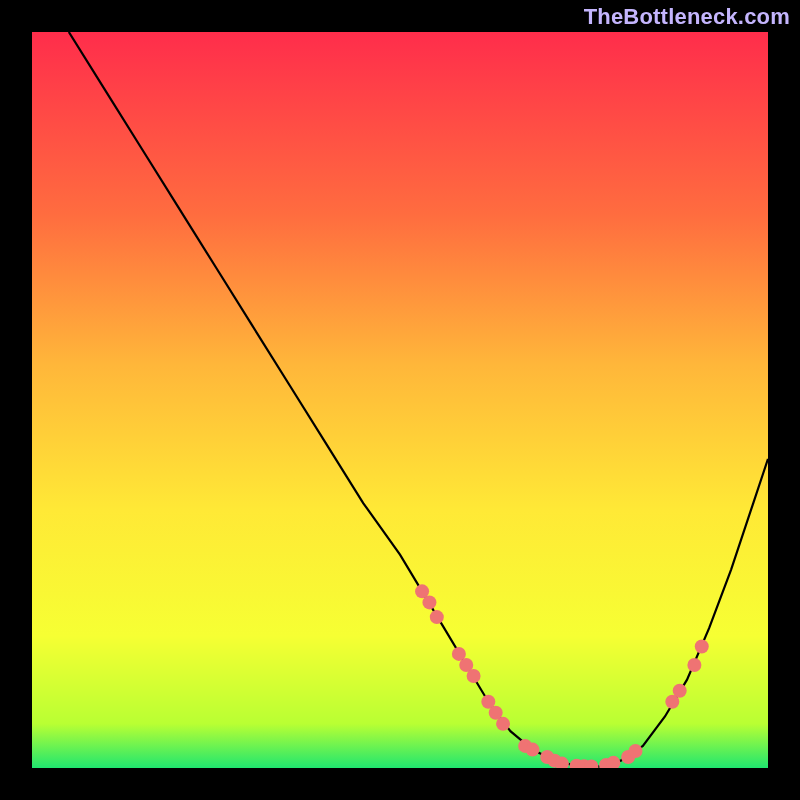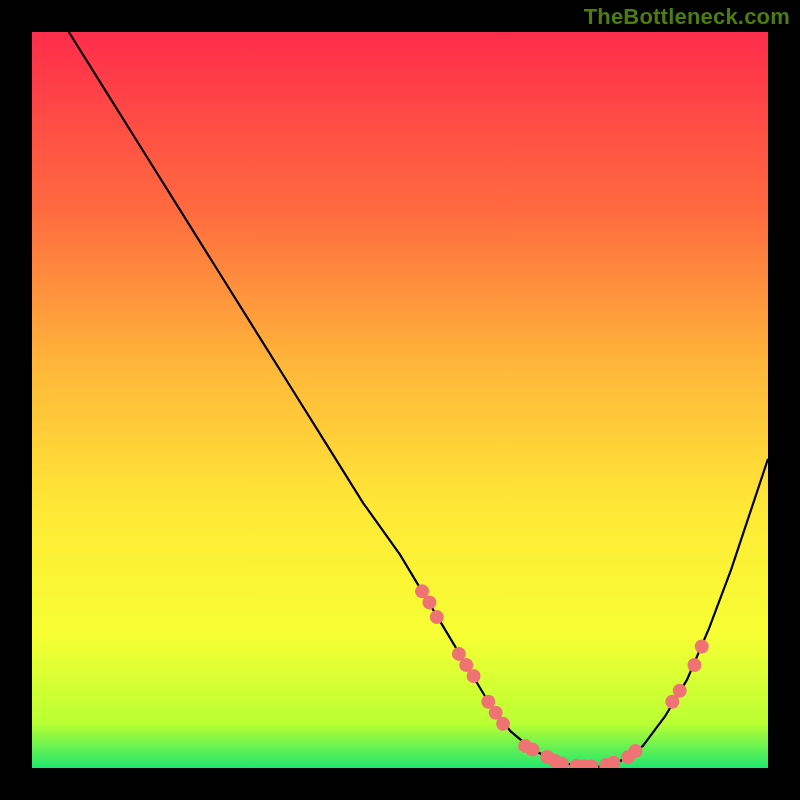--- a/index.html
+++ b/index.html
@@ -25,21 +25,21 @@
     width: 736px;
     height: 736px;
   }
   .watermark {
     position: absolute;
     top: 4px;
     right: 10px;
     font-family: Arial, Helvetica, sans-serif;
     font-size: 22px;
     font-weight: 600;
-    color: #4d7c0f;
+    color: #c4b5fd;
     letter-spacing: 0.2px;
   }
   svg {
     display: block;
   }
 </style>
 </head>
 <body>
 
 <div class="frame">

